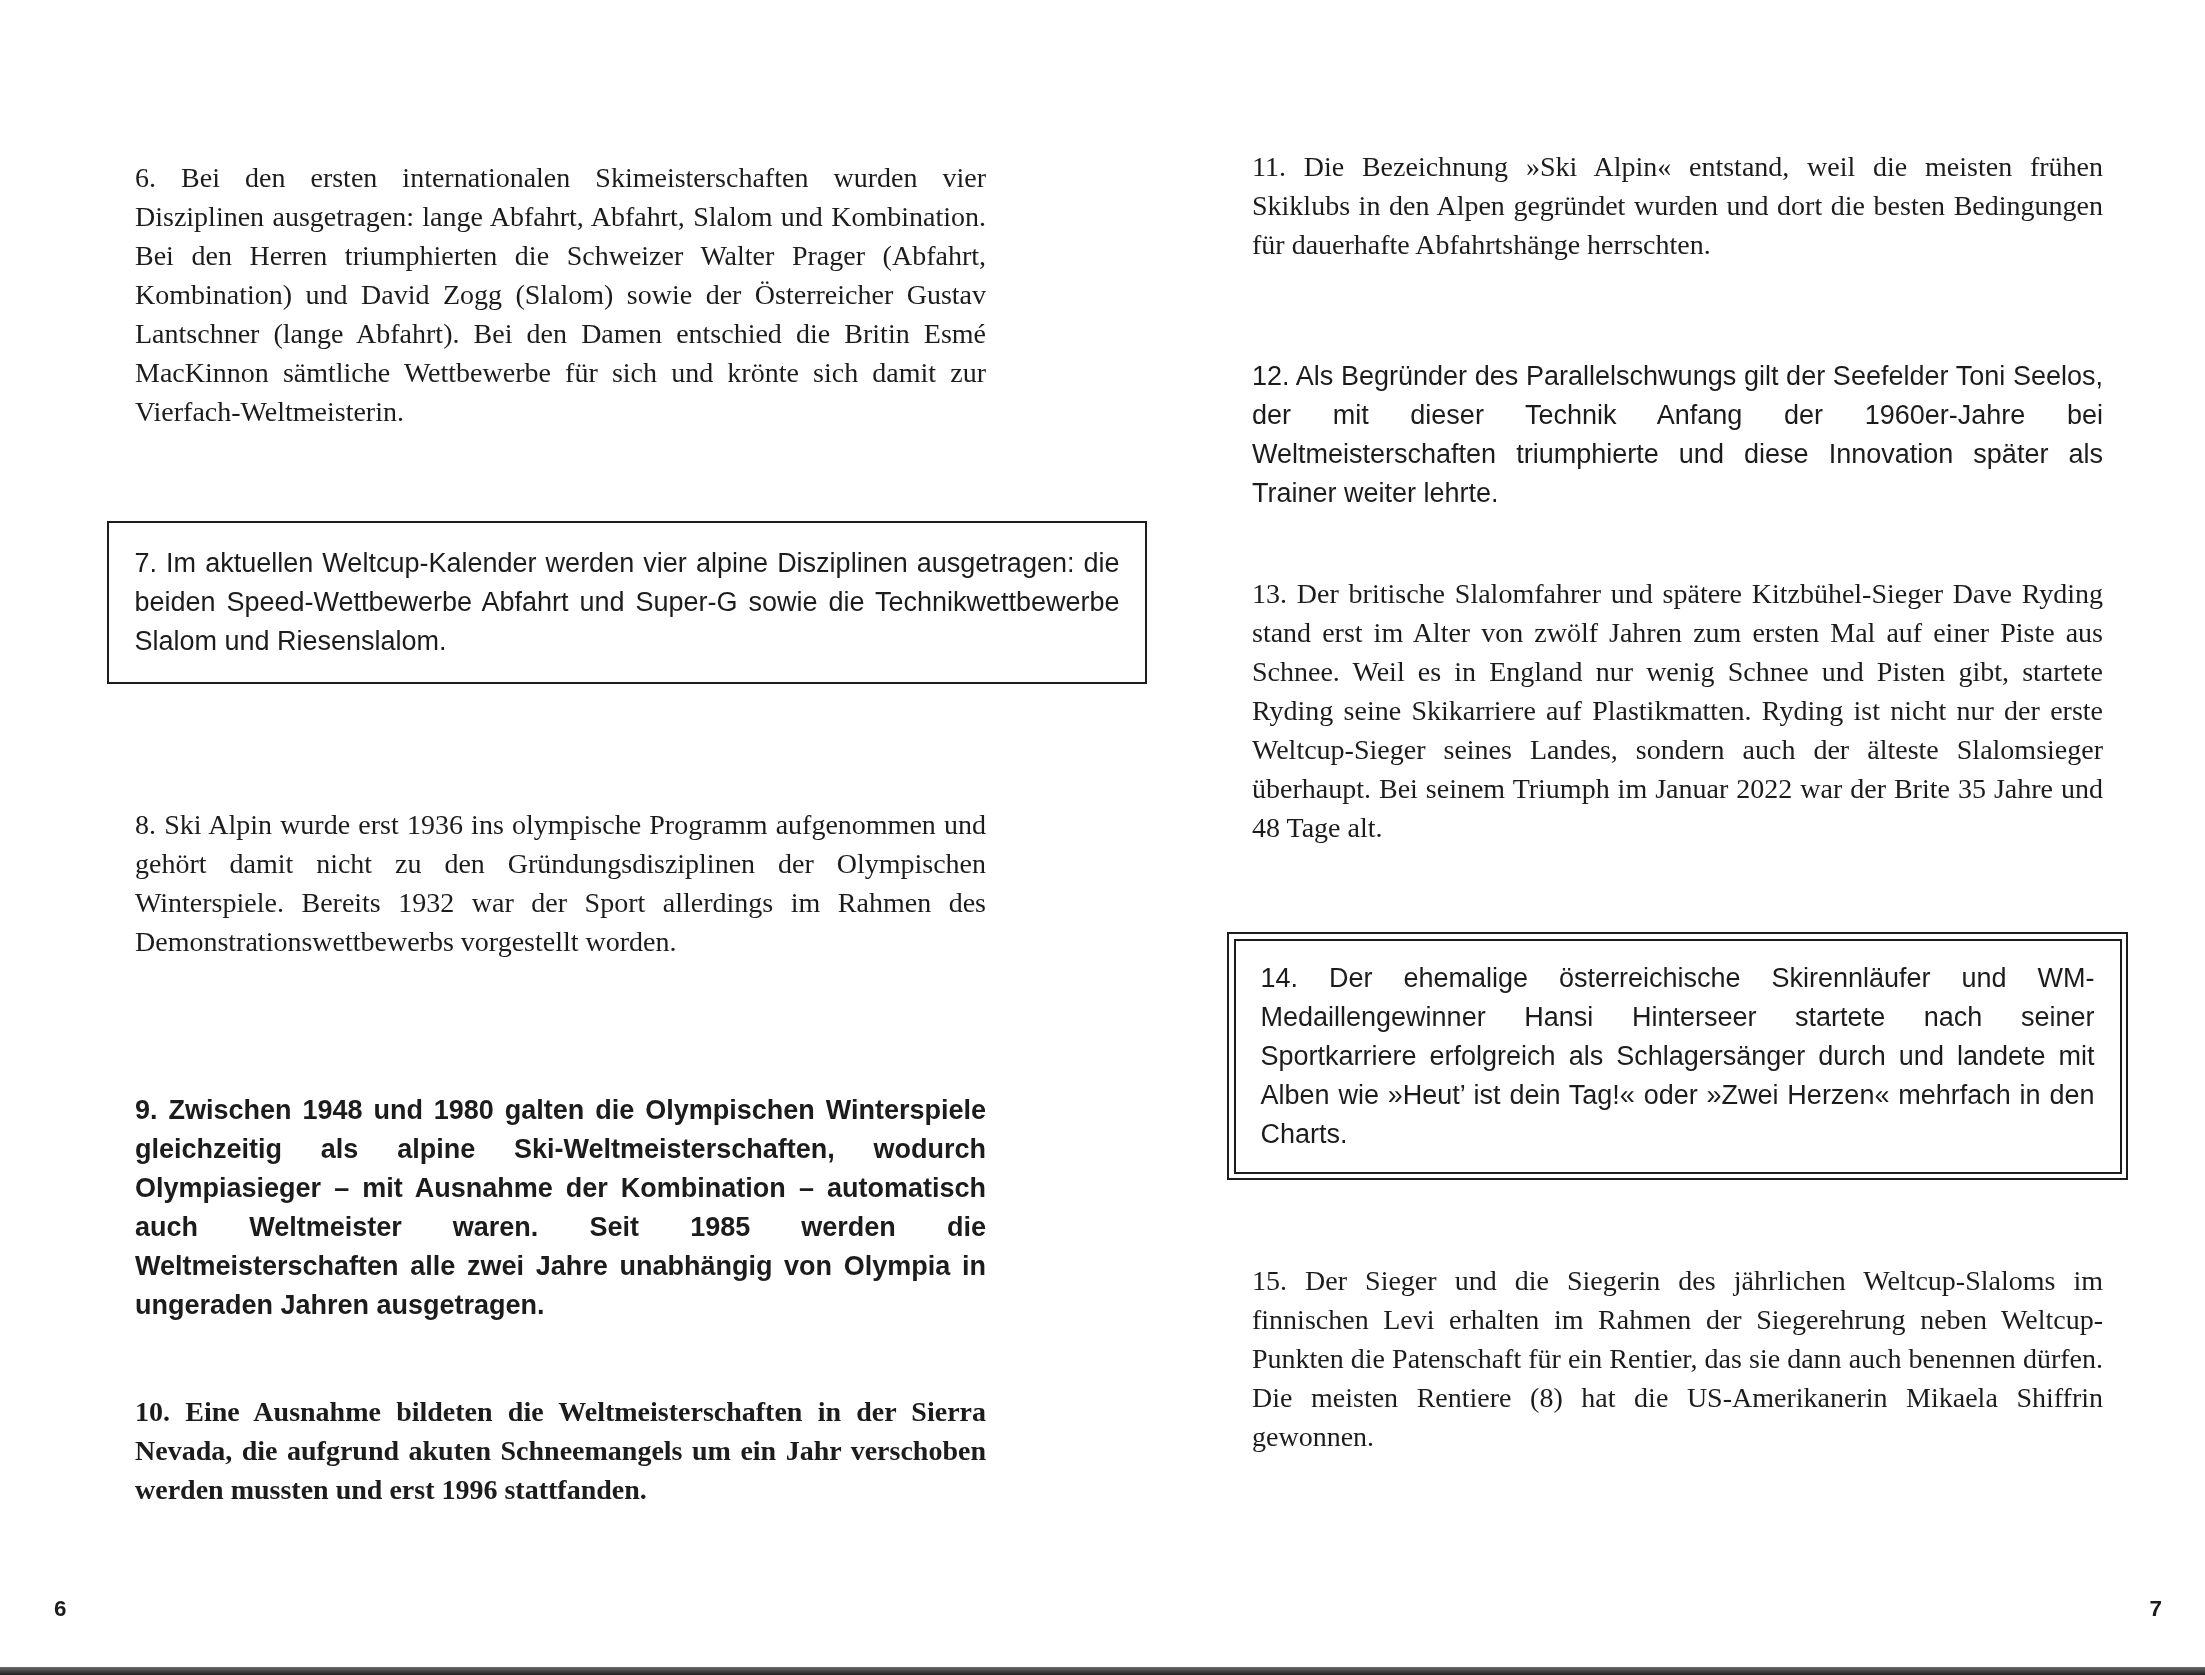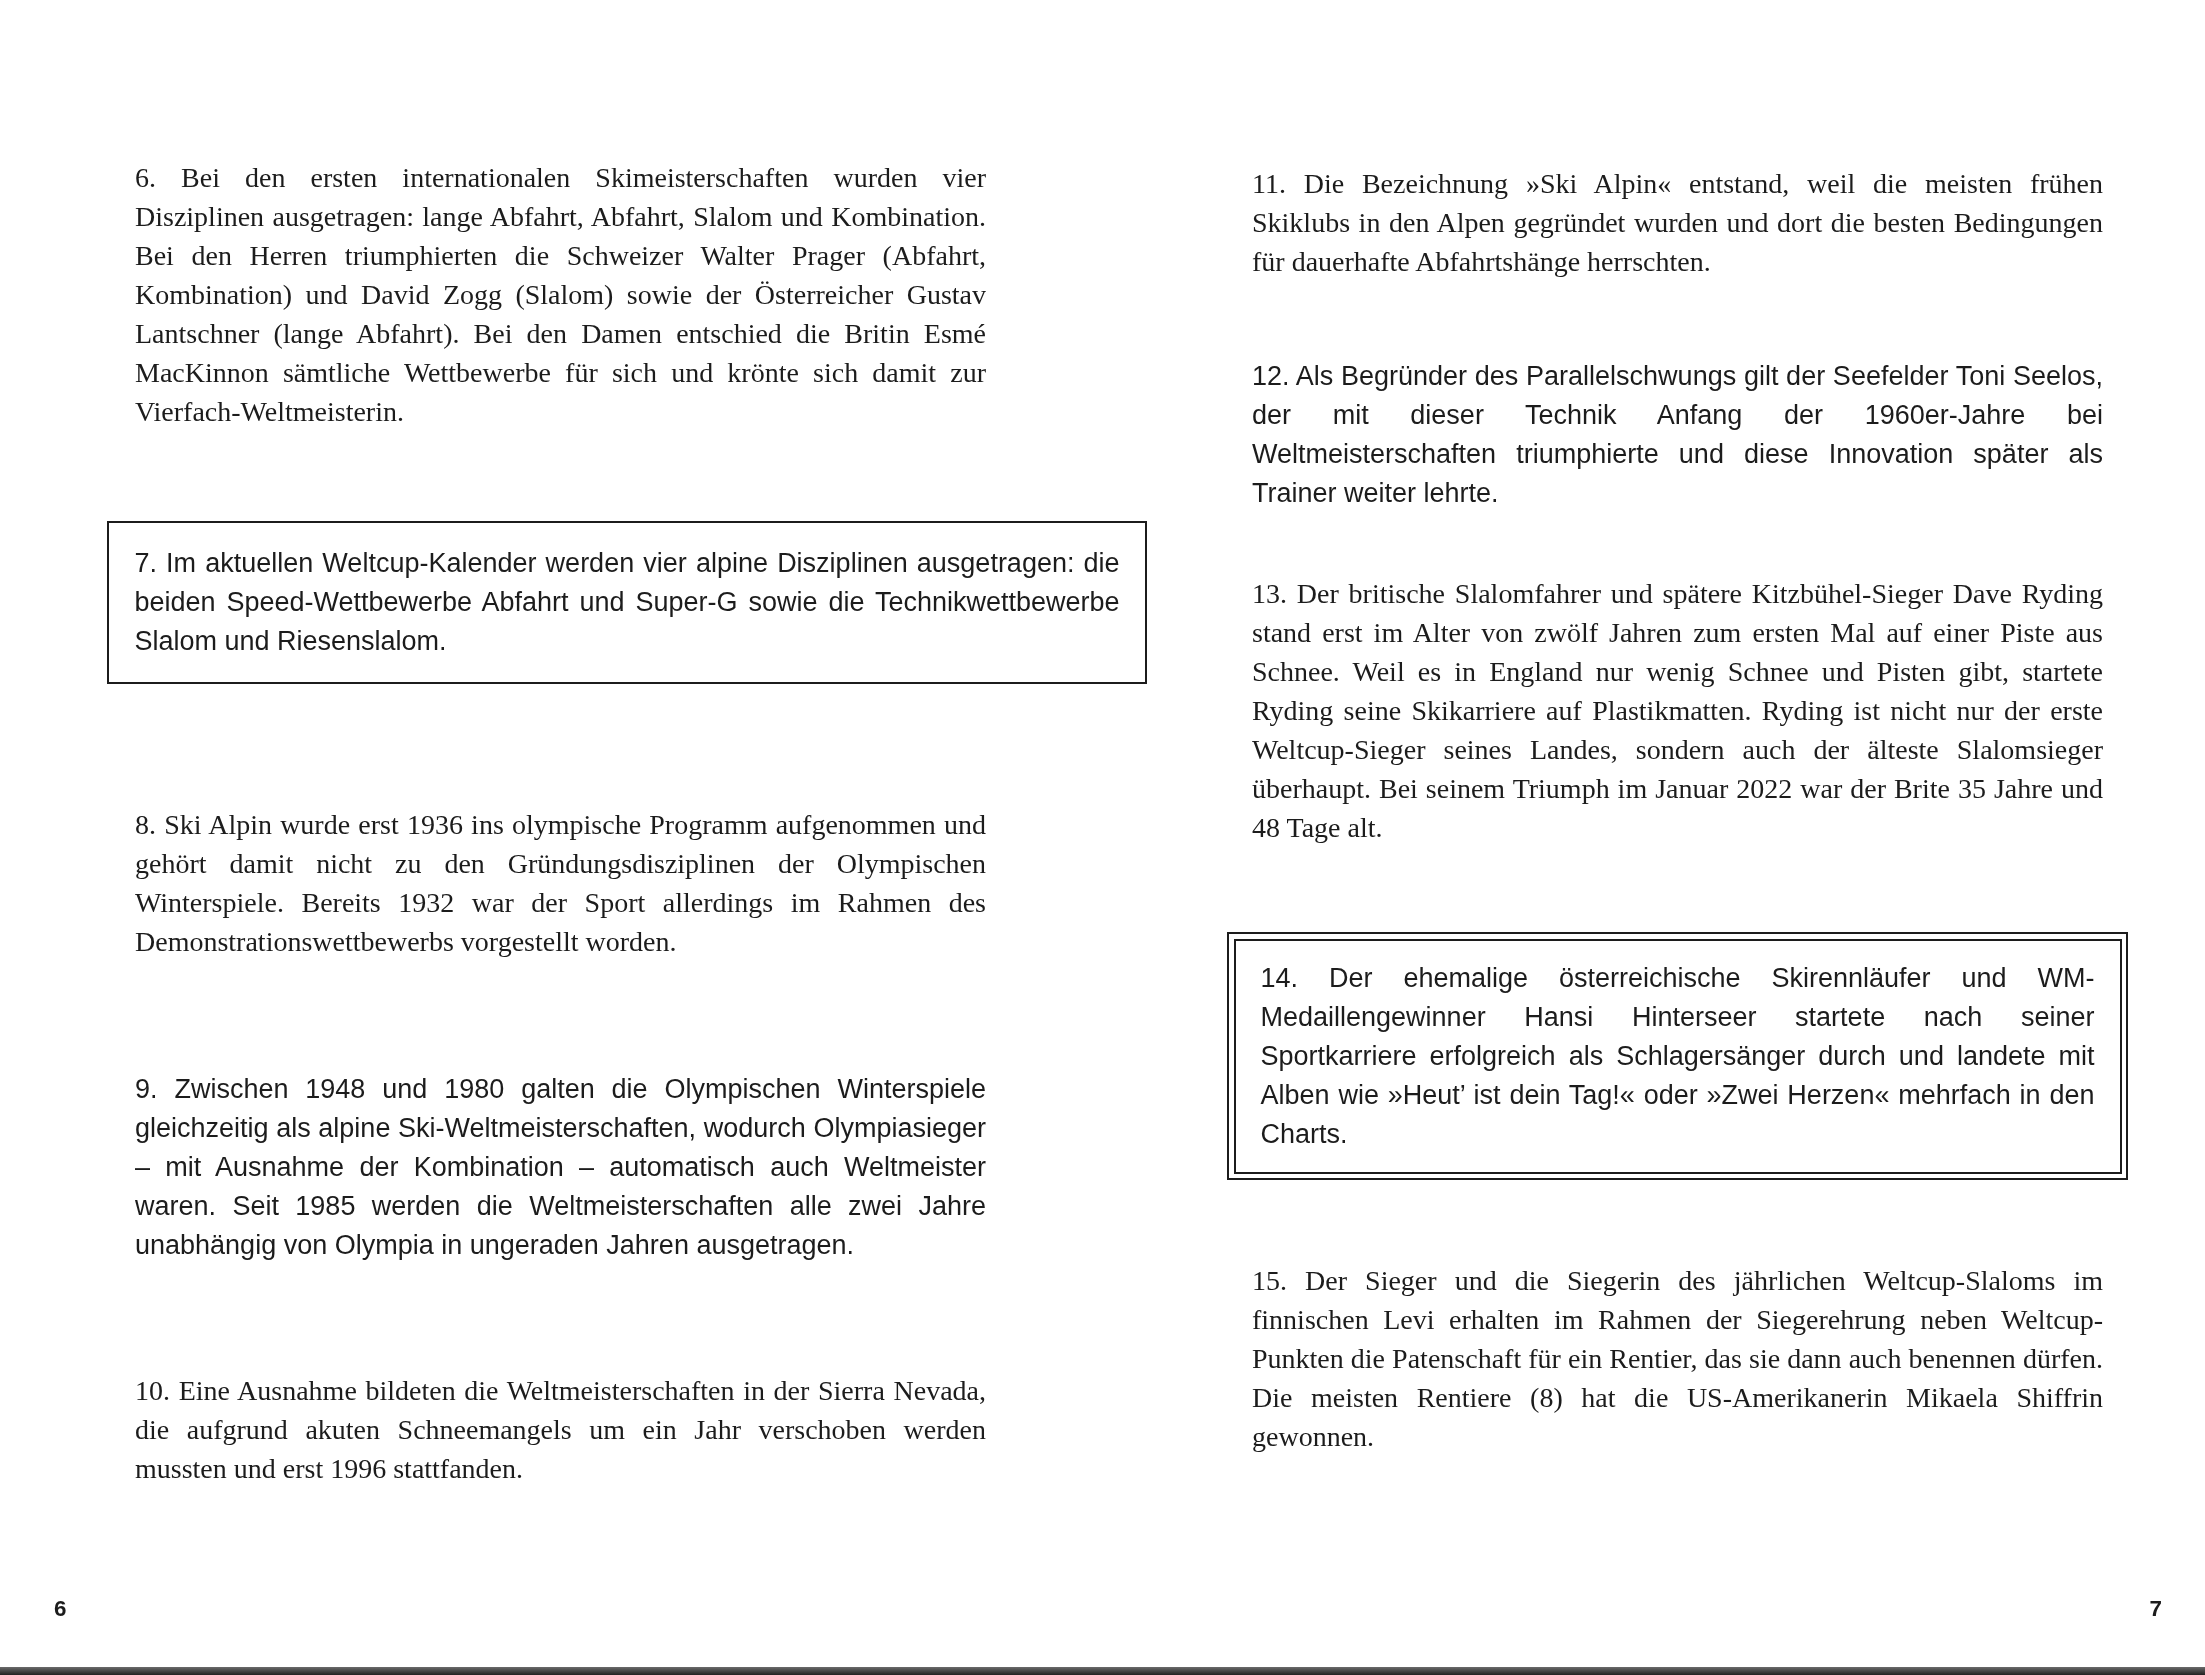--- a/index.html
+++ b/index.html
@@ -33,30 +33,30 @@
   .serif {
     font-family: "Liberation Serif", serif;
     font-size: 28px;
     line-height: 39px;
   }
   .sans {
     font-family: "Liberation Sans", sans-serif;
     font-size: 27px;
     line-height: 39px;
   }
-  .bold { font-weight: normal; }
+  .bold { font-weight: bold; margin-top: 21px; }
 
   
   #p6  { top: 158px;  left: 135px; }
   #p8  { top: 805px; left: 135px; }
   #p9  { top: 1070px; left: 135px; }
   #p10 { top: 1371px; left: 135px; }
 
   
-  #p11 { top: 164px;  left: 149px; }
+  #p11 { top: 147px;  left: 149px; }
   #p12 { top: 357px;  left: 149px; }
   #p13 { top: 574px;  left: 149px; }
   #p15 { top: 1261px; left: 149px; }
 
   
   .box-single {
     position: absolute;
     top: 521px;
     left: 107px;
     width: 1040px;

